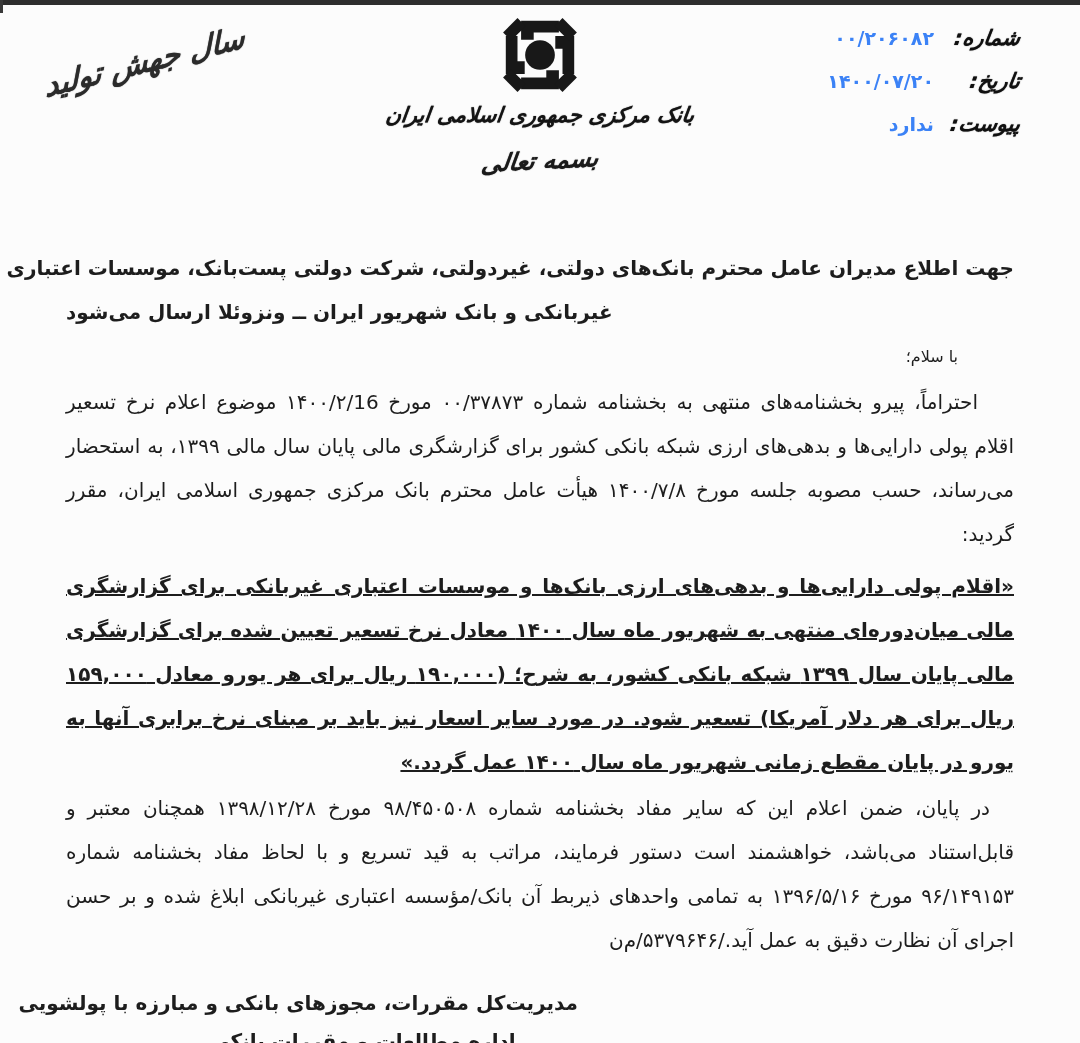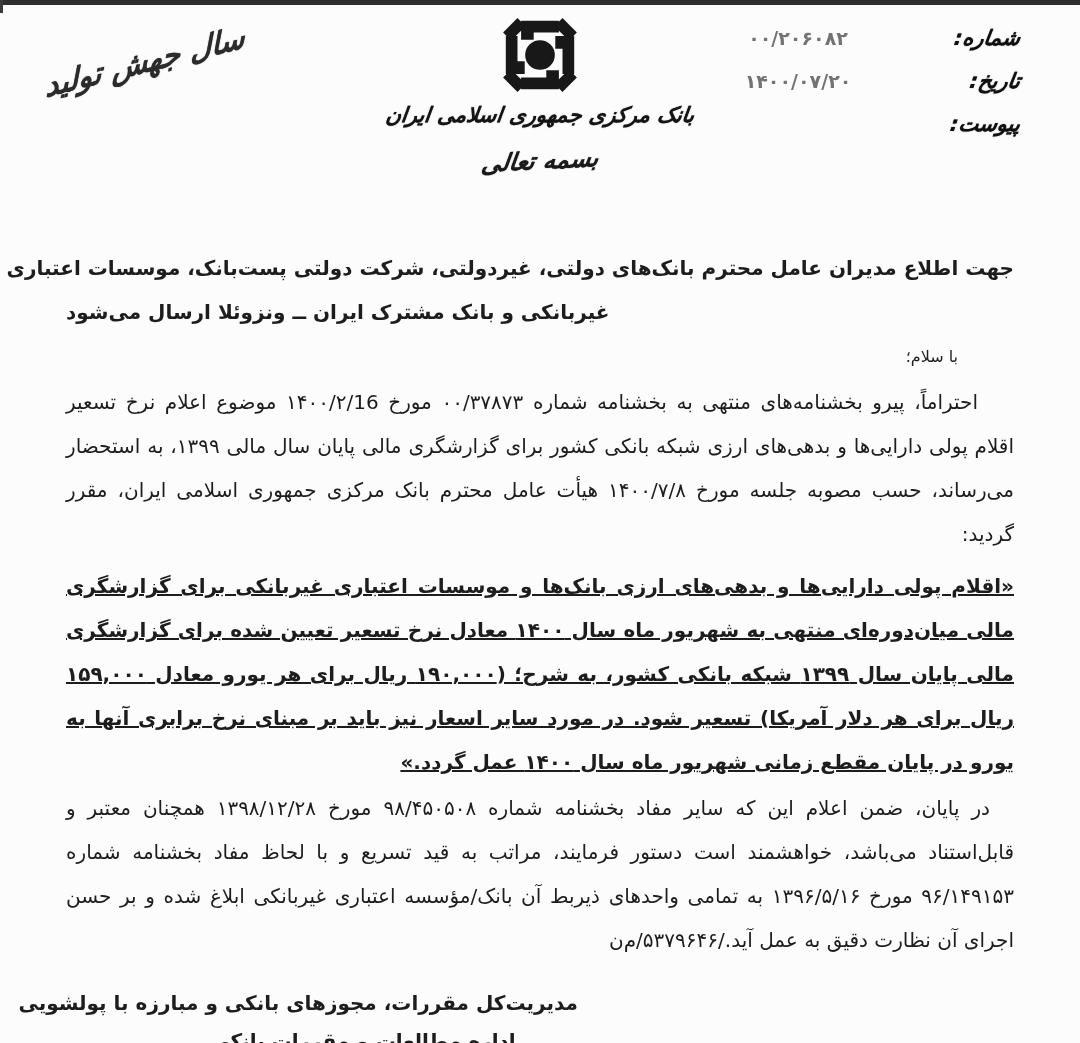--- a/index.html
+++ b/index.html
@@ -39,21 +39,21 @@
     text-shadow:0 0 1px #444;
   }
 
   
   .fields{position:absolute;top:22px;right:60px;width:358px;}
   .field-row{display:flex;align-items:center;height:32px;margin-bottom:11px;}
   .field-label{
     width:86px;font-style:italic;font-weight:700;font-size:21px;color:#101010;
     transform:skewX(-8deg);text-shadow:0 0 1px #444;
   }
-  .field-value{flex:1;text-align:center;font-weight:700;font-size:19px;color:#737373;}
+  .field-value{flex:1;text-align:right;font-weight:700;font-size:19px;color:#3b82f6;}
 
   
   .content{position:absolute;top:246px;right:66px;left:66px;}
   .addressee div{
     font-weight:700;font-size:20px;line-height:44px;
     text-align:left;white-space:nowrap;
   }
   .salutation{font-weight:400;font-size:16px;line-height:38px;margin:4px 56px 0 0;}
   .para{
     font-size:20px;line-height:44px;
@@ -98,27 +98,28 @@
     <div class="field-row">
       <span class="field-label">شماره:</span>
       <span class="field-value">۰۰/۲۰۶۰۸۲</span>
     </div>
     <div class="field-row">
       <span class="field-label">تاریخ:</span>
       <span class="field-value">۱۴۰۰/۰۷/۲۰</span>
     </div>
     <div class="field-row">
       <span class="field-label">پیوست:</span>
+      <span class="field-value">ندارد</span>
     </div>
   </div>
 
   <div class="content">
     <div class="addressee">
       <div>جهت اطلاع مدیران عامل محترم بانک‌های دولتی، غیردولتی، شرکت دولتی پست‌بانک، موسسات اعتباری</div>
-      <div>غیربانکی و بانک مشترک ایران ــ ونزوئلا ارسال می‌شود</div>
+      <div>غیربانکی و بانک شهریور ایران ــ ونزوئلا ارسال می‌شود</div>
     </div>
 
     <div class="salutation">با سلام؛</div>
 
     <p class="para para1">احتراماً، پیرو بخشنامه‌های منتهی به بخشنامه شماره ۰۰/۳۷۸۷۳ مورخ ۱۴۰۰/۲/16 موضوع اعلام نرخ تسعیر اقلام پولی دارایی‌ها و بدهی‌های ارزی شبکه بانکی کشور برای گزارشگری مالی پایان سال مالی ۱۳۹۹، به استحضار می‌رساند، حسب مصوبه جلسه مورخ ۱۴۰۰/۷/۸ هیأت عامل محترم بانک مرکزی جمهوری اسلامی ایران، مقرر گردید:</p>
     <p class="para quote">«اقلام پولی دارایی‌ها و بدهی‌های ارزی بانک‌ها و موسسات اعتباری غیربانکی برای گزارشگری مالی میان‌دوره‌ای منتهی به شهریور ماه سال ۱۴۰۰ معادل نرخ تسعیر تعیین شده برای گزارشگری مالی پایان سال ۱۳۹۹ شبکه بانکی کشور، به شرح؛ (۱۹۰,۰۰۰ ریال برای هر یورو معادل ۱۵۹,۰۰۰ ریال برای هر دلار آمریکا) تسعیر شود. در مورد سایر اسعار نیز باید بر مبنای نرخ برابری آنها به یورو در پایان مقطع زمانی شهریور ماه سال ۱۴۰۰ عمل گردد.»</p>
     <p class="para para2">در پایان، ضمن اعلام این که سایر مفاد بخشنامه شماره ۹۸/۴۵۰۵۰۸ مورخ ۱۳۹۸/۱۲/۲۸ همچنان معتبر و قابل‌استناد می‌باشد، خواهشمند است دستور فرمایند، مراتب به قید تسریع و با لحاظ مفاد بخشنامه شماره ۹۶/۱۴۹۱۵۳ مورخ ۱۳۹۶/۵/۱۶ به تمامی واحدهای ذیربط آن بانک/مؤسسه اعتباری غیربانکی ابلاغ شده و بر حسن اجرای آن نظارت دقیق به عمل آید./۵۳۷۹۶۴۶/م‌ن</p>
 
     <div class="signature">
       <div class="sig-dept">مدیریت‌کل مقررات، مجوزهای بانکی و مبارزه با پولشویی</div>

